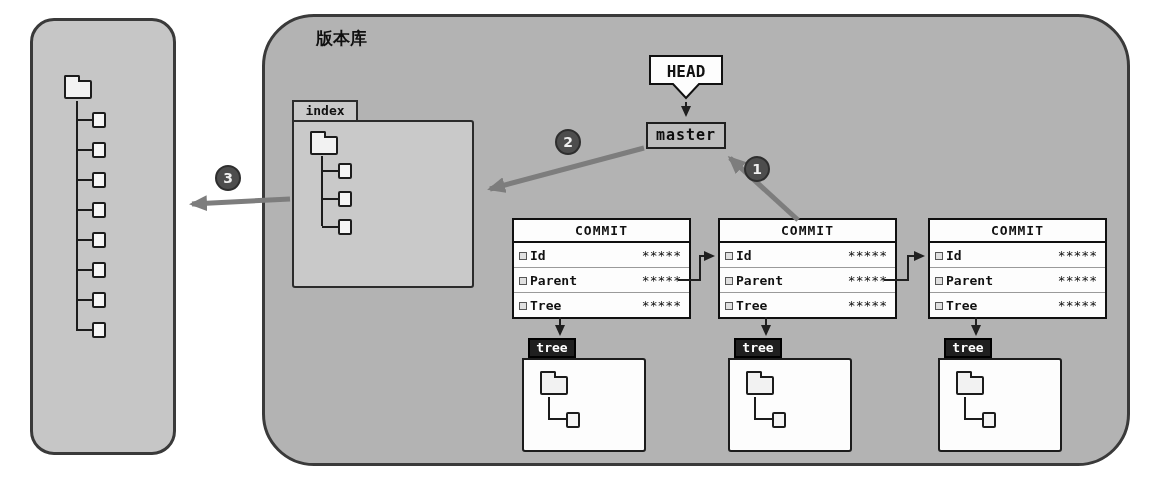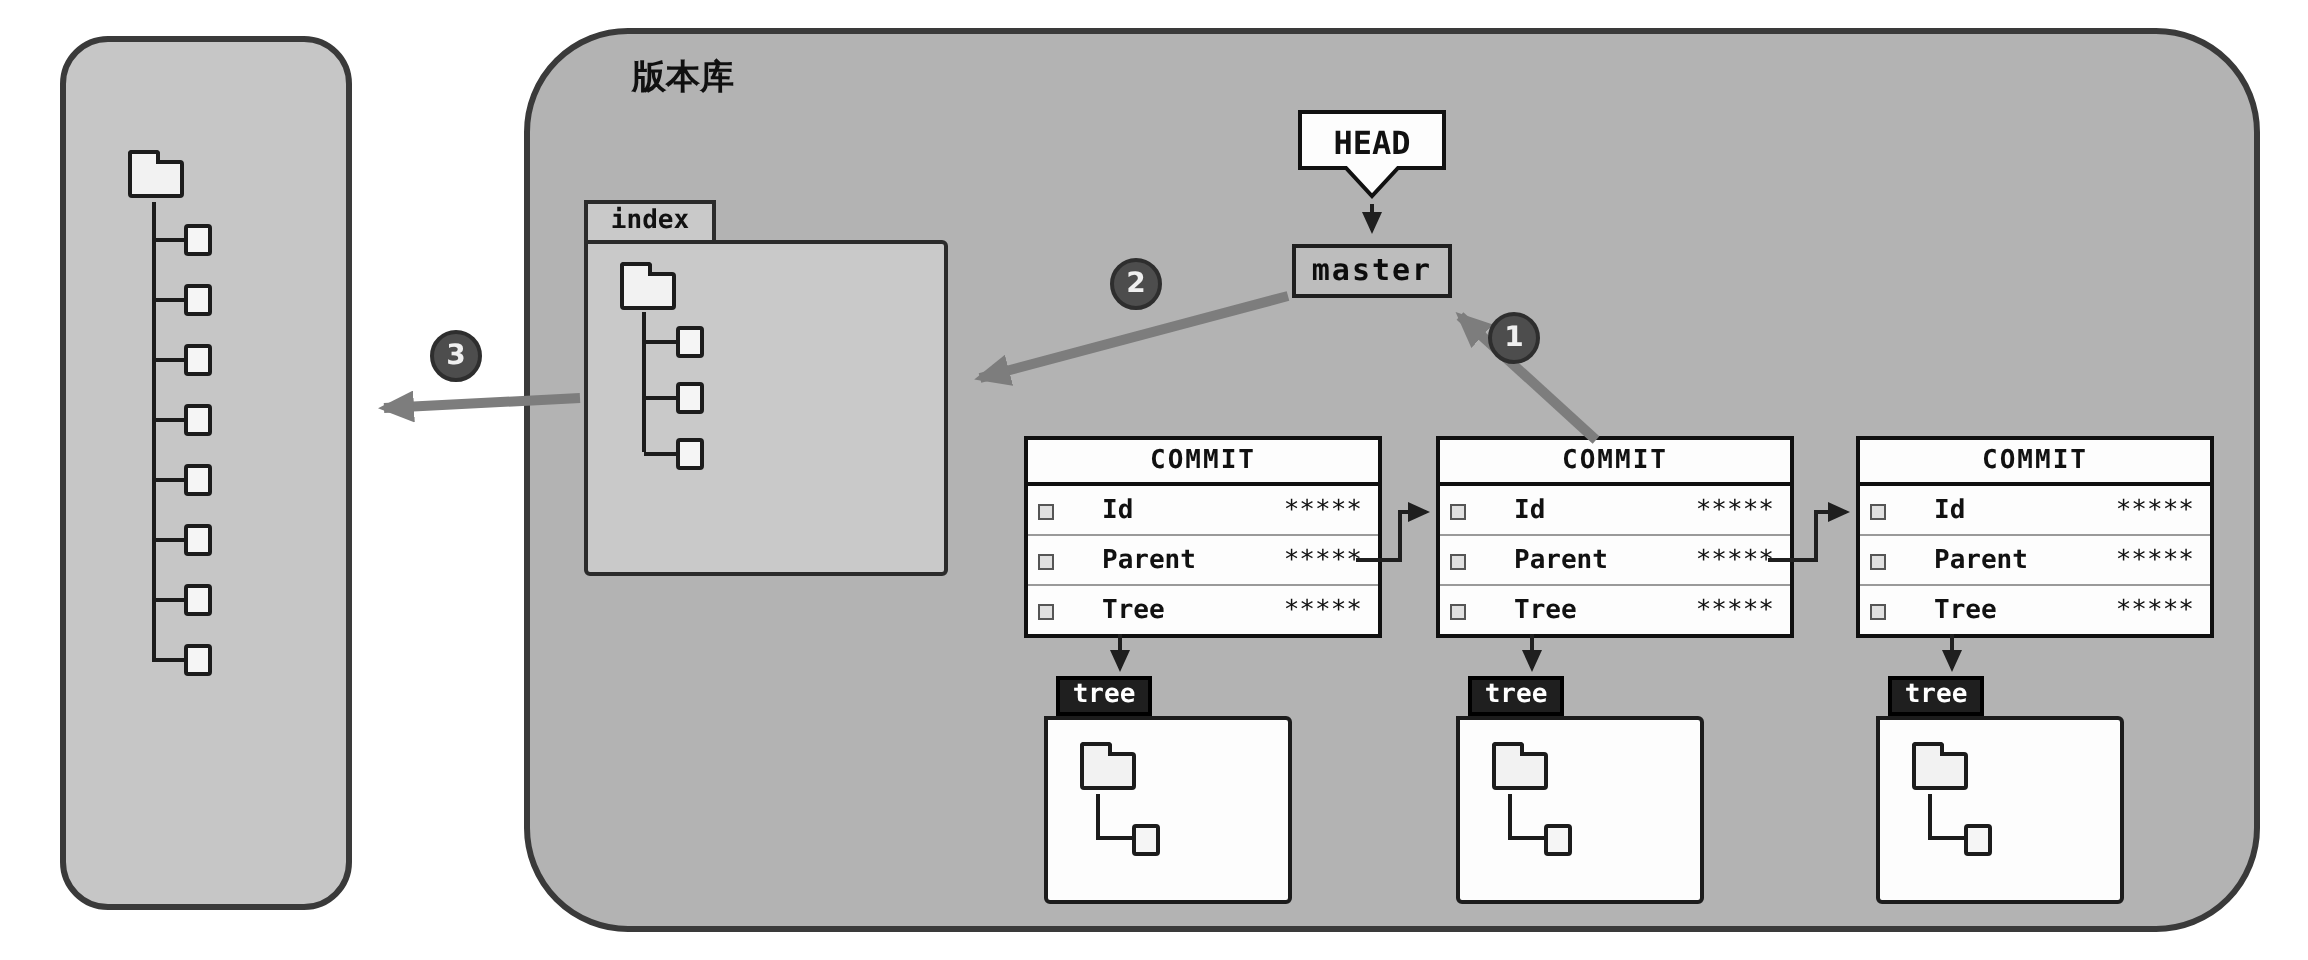--- a/index.html
+++ b/index.html
@@ -24,21 +24,21 @@
   #index-tab{position:absolute;left:292px;top:100px;width:66px;height:20px;box-sizing:border-box;background:#c9c9c9;border:2px solid #2b2b2b;border-bottom:none;z-index:2;
     font-family:"DejaVu Sans Mono",monospace;font-size:13px;font-weight:bold;text-align:center;line-height:18px;}
   #index-body{position:absolute;left:292px;top:120px;width:182px;height:168px;box-sizing:border-box;background:#c9c9c9;border:2px solid #2b2b2b;border-radius:0 3px 3px 3px;z-index:2;}
 
   
   .commit-table{position:absolute;top:218px;width:179px;box-sizing:border-box;background:#fdfdfd;border:2px solid #101010;z-index:2;font-family:"DejaVu Sans Mono",monospace;}
   .commit-header{font-size:13px;font-weight:bold;text-align:center;padding:3px 0;border-bottom:2px solid #101010;letter-spacing:1px;}
   .commit-row{display:flex;justify-content:space-between;align-items:center;height:24px;padding:0 8px 0 16px;font-size:13px;position:relative;border-bottom:1px solid #9a9a9a;}
   .commit-row:last-child{border-bottom:none;}
   .commit-row::before{content:"";position:absolute;left:5px;top:9px;width:6px;height:6px;background:#e0e0e0;border:1px solid #555;}
-  .commit-key{font-weight:bold;margin-left:21px;}
+  .commit-key{font-weight:bold;}
   .commit-val{letter-spacing:0;}
 
   
   .tree-tab{position:absolute;top:338px;width:48px;height:20px;box-sizing:border-box;background:#1f1f1f;border:2px solid #000;color:#fff;z-index:4;
     font-family:"DejaVu Sans Mono",monospace;font-size:13px;font-weight:bold;text-align:center;line-height:16px;}
   .tree-body{position:absolute;top:358px;width:124px;height:94px;box-sizing:border-box;background:#fdfdfd;border:2px solid #1c1c1c;border-radius:0 3px 3px 3px;z-index:3;}
   .tree-body .folder-icon{left:16px;top:16px;}
   .tree-body .tline{z-index:3;}
   .tree-body .file-icon{left:42px;top:52px;}
 

